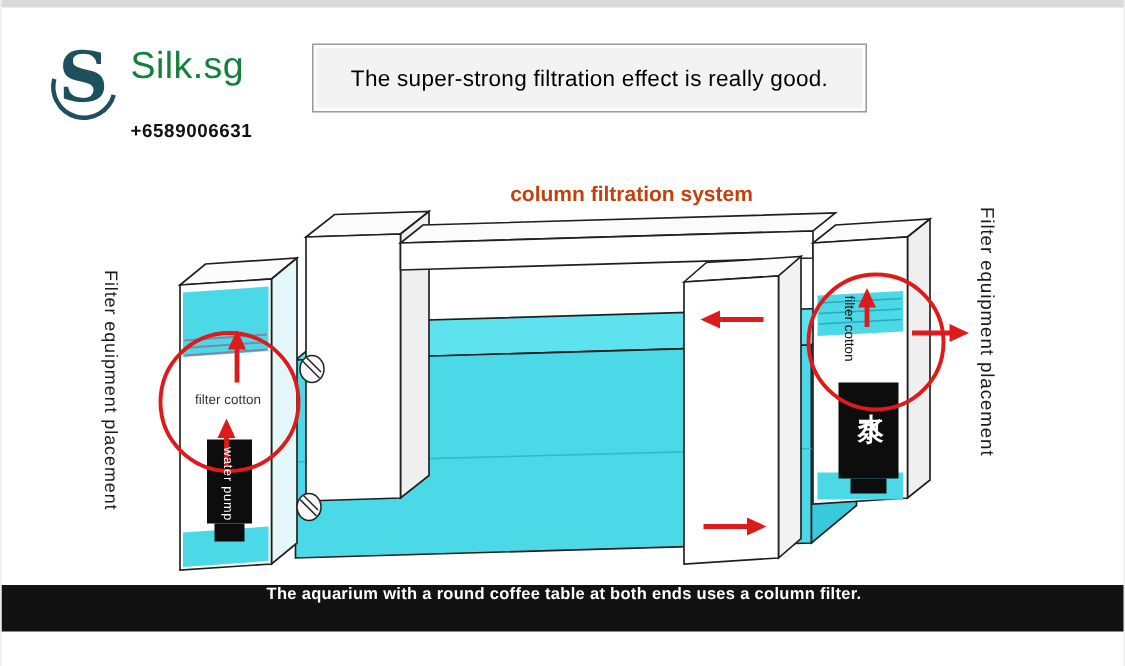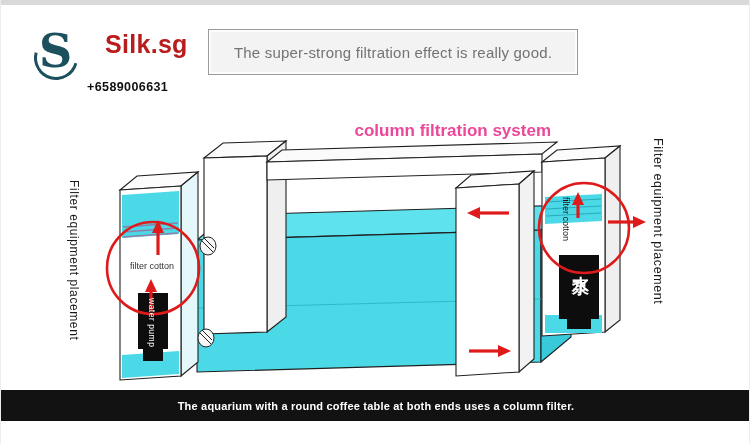--- a/index.html
+++ b/index.html
@@ -10,47 +10,47 @@
   }
   .top-edge{position:absolute;left:0;top:0;width:750px;height:5px;background:#d9d9d9;}
 
   
   .logo{position:absolute;left:38px;top:24px;display:flex;align-items:flex-start;}
   .logo-s-wrap{position:relative;width:46px;height:58px;}
   .logo-s{font-family:"DejaVu Serif", serif;font-weight:bold;font-size:46px;line-height:54px;color:#1b505c;}
   .logo-swoosh{position:absolute;left:-5px;top:12px;width:38px;height:38px;border:3px solid transparent;
     border-bottom-color:#1b505c;border-left-color:#1b505c;border-radius:50%;transform:rotate(-30deg);}
   .logo-text{display:flex;flex-direction:column;margin-left:2px;margin-top:6px;}
-  .logo-name{font-size:25px;font-weight:bold;color:#b91c1c;letter-spacing:0.3px;margin-left:18px;}
+  .logo-name{font-size:25px;font-weight:normal;color:#15803d;letter-spacing:0.3px;}
   .logo-phone{font-size:12.5px;font-weight:bold;color:#111;margin-top:21px;letter-spacing:0.4px;}
 
   
   .tagline-box{position:absolute;left:207px;top:29px;width:370px;height:46px;background:#f3f3f3;
     border:1px solid #9a9a9a;box-shadow:inset 0 0 0 2px #fdfdfd;display:flex;align-items:center;justify-content:center;box-sizing:border-box;}
-  .tagline-box span{font-size:15px;color:#737373;letter-spacing:0.2px;}
+  .tagline-box span{font-size:15px;color:#000000;letter-spacing:0.2px;}
 
   
   .diagram-svg{position:absolute;left:0;top:105px;}
-  .diagram-title{position:absolute;left:290px;top:121px;width:260px;text-align:right;
-    font-size:17px;font-weight:600;color:#ec4899;}
+  .diagram-title{position:absolute;left:290px;top:121px;width:260px;text-align:center;
+    font-size:14px;font-weight:600;color:#c2410c;}
   .side-label{position:absolute;writing-mode:vertical-rl;color:#1a1a1a;font-size:12px;letter-spacing:0.6px;white-space:nowrap;}
   .side-label.left{left:66px;top:180px;height:175px;}
   .side-label.right{left:650px;top:138px;height:180px;font-size:12.5px;}
   .filter-cotton-left{position:absolute;left:122px;top:261px;width:58px;text-align:center;
     font-size:9px;color:#333;}
   .water-pump-label{position:absolute;left:146px;top:298px;height:52px;writing-mode:vertical-rl;
     font-size:8.5px;color:#ffffff;letter-spacing:0.5px;white-space:nowrap;}
   .filter-cotton-right{position:absolute;left:560px;top:197px;height:68px;writing-mode:vertical-rl;
     font-size:9px;color:#111;white-space:nowrap;}
   .pump-cn{position:absolute;left:568px;top:262px;height:58px;writing-mode:vertical-rl;
     font-size:17px;font-weight:bold;color:#ffffff;letter-spacing:4px;white-space:nowrap;}
 
   
   .footer-bar{position:absolute;left:0;top:390px;width:750px;height:31px;background:#121212;
-    display:flex;align-items:center;justify-content:center;}
+    display:flex;justify-content:center;}
   .footer-bar span{color:#ffffff;font-size:11px;font-weight:bold;letter-spacing:0.2px;}
 </style>
 </head>
 <body>
 
 <div class="top-edge"></div>
 
 <div class="logo">
   <div class="logo-s-wrap">
     <span class="logo-s">S</span>

